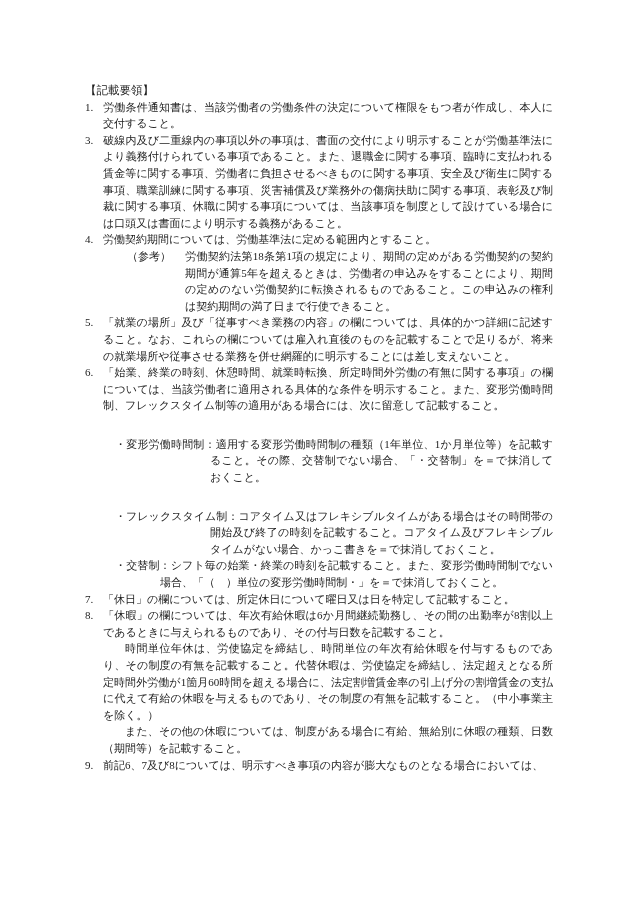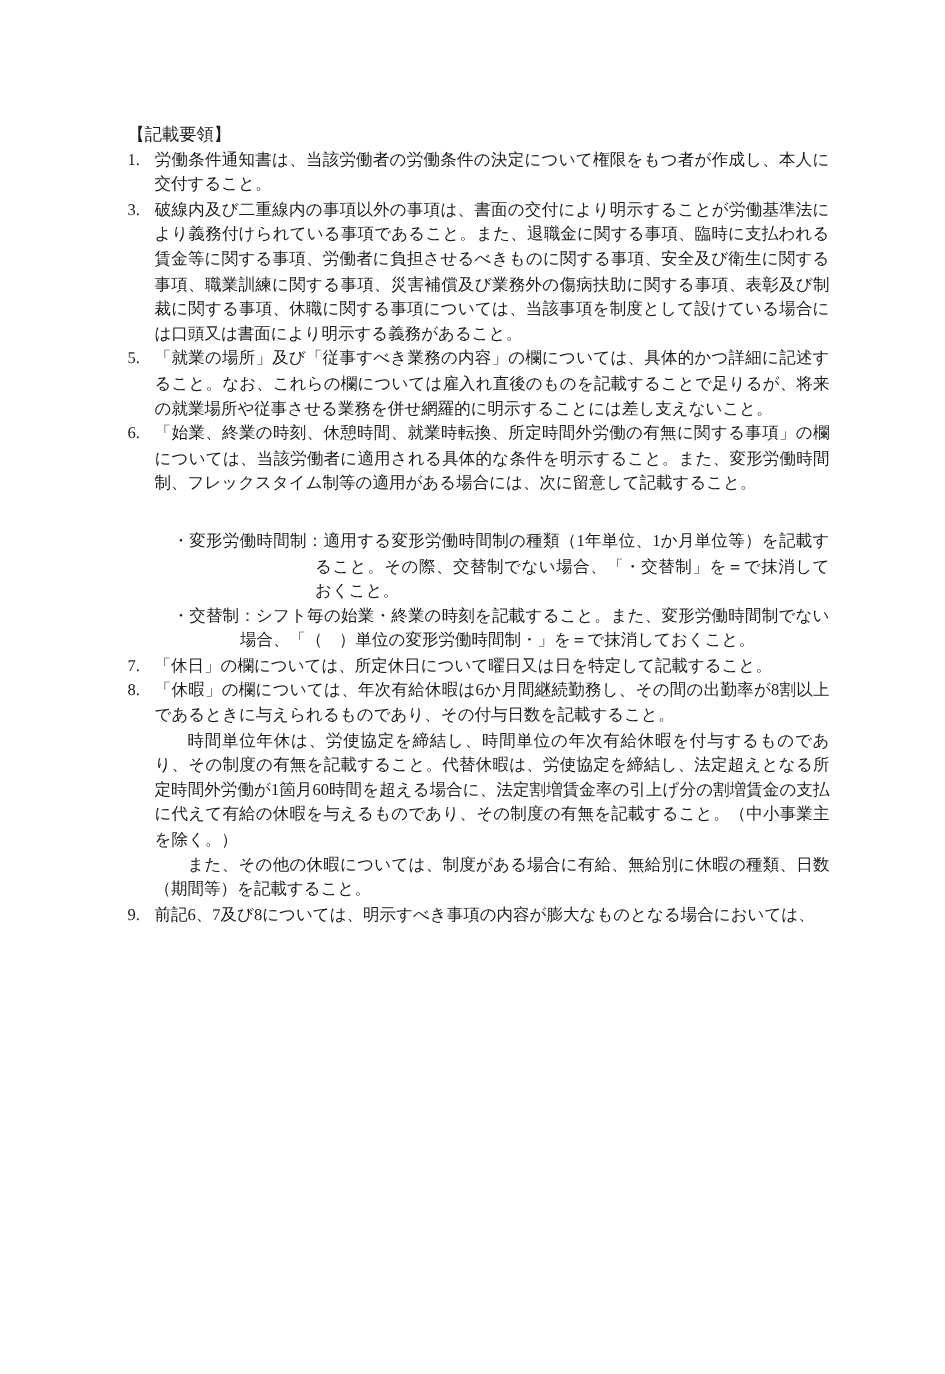--- a/index.html
+++ b/index.html
@@ -44,29 +44,32 @@
 
 <div class="page">
 
   <h1 class="title">【記載要領】</h1>
 
   <p class="p-num"><span class="num">1.</span><span>労働条件通知書は、当該労働者の労働条件の決定について権限をもつ者が作成し、本人に交付すること。</span></p>
 
 
   <p class="p-num"><span class="num">3.</span><span>破線内及び二重線内の事項以外の事項は、書面の交付により明示することが労働基準法により義務付けられている事項であること。また、退職金に関する事項、臨時に支払われる賃金等に関する事項、労働者に負担させるべきものに関する事項、安全及び衛生に関する事項、職業訓練に関する事項、災害補償及び業務外の傷病扶助に関する事項、表彰及び制裁に関する事項、休職に関する事項については、当該事項を制度として設けている場合には口頭又は書面により明示する義務があること。</span></p>
 
+  <p class="p-num"><span class="num">4.</span><span>労働契約期間については、労働基準法に定める範囲内とすること。</span></p>
 
 
+  <p class="p-ref"><span class="ref-label">（参考）</span><span>労働契約法第18条第1項の規定により、期間の定めがある労働契約の契約期間が通算5年を超えるときは、労働者の申込みをすることにより、期間の定めのない労働契約に転換されるものであること。この申込みの権利は契約期間の満了日まで行使できること。</span></p>
 
   <p class="p-num"><span class="num">5.</span><span>「就業の場所」及び「従事すべき業務の内容」の欄については、具体的かつ詳細に記述すること。なお、これらの欄については雇入れ直後のものを記載することで足りるが、将来の就業場所や従事させる業務を併せ網羅的に明示することには差し支えないこと。</span></p>
 
   <p class="p-num"><span class="num">6.</span><span>「始業、終業の時刻、休憩時間、就業時転換、所定時間外労働の有無に関する事項」の欄については、当該労働者に適用される具体的な条件を明示すること。また、変形労働時間制、フレックスタイム制等の適用がある場合には、次に留意して記載すること。</span></p>
 
   <p class="p-bullet-a"><span>・変形労働時間制：適用する変形労働時間制の種類（1年単位、1か月単位等）を記載すること。その際、交替制でない場合、「・交替制」を＝で抹消しておくこと。</span></p>
 
+  <p class="p-bullet-a"><span>・フレックスタイム制：コアタイム又はフレキシブルタイムがある場合はその時間帯の開始及び終了の時刻を記載すること。コアタイム及びフレキシブルタイムがない場合、かっこ書きを＝で抹消しておくこと。</span></p>
 
   <p class="p-bullet-b"><span>・交替制：シフト毎の始業・終業の時刻を記載すること。また、変形労働時間制でない場合、「（　）単位の変形労働時間制・」を＝で抹消しておくこと。</span></p>
 
   <p class="p-num"><span class="num">7.</span><span>「休日」の欄については、所定休日について曜日又は日を特定して記載すること。</span></p>
 
   <p class="p-num"><span class="num">8.</span><span>「休暇」の欄については、年次有給休暇は6か月間継続勤務し、その間の出勤率が8割以上であるときに与えられるものであり、その付与日数を記載すること。</span></p>
 
   <p class="p-indent"><span>時間単位年休は、労使協定を締結し、時間単位の年次有給休暇を付与するものであり、その制度の有無を記載すること。代替休暇は、労使協定を締結し、法定超えとなる所定時間外労働が1箇月60時間を超える場合に、法定割増賃金率の引上げ分の割増賃金の支払に代えて有給の休暇を与えるものであり、その制度の有無を記載すること。（中小事業主を除く。）</span></p>
 
   <p class="p-indent"><span>また、その他の休暇については、制度がある場合に有給、無給別に休暇の種類、日数（期間等）を記載すること。</span></p>

